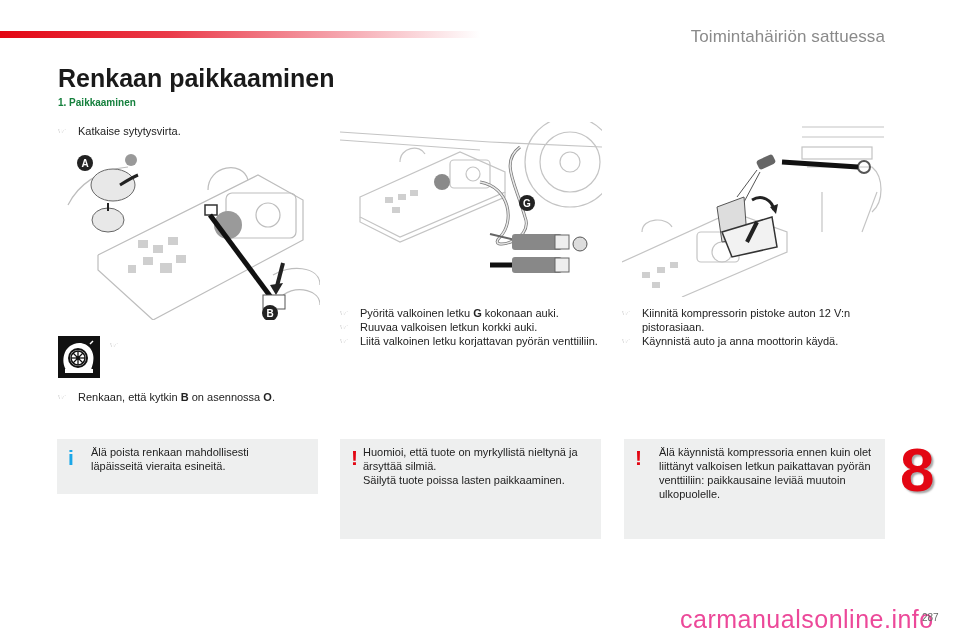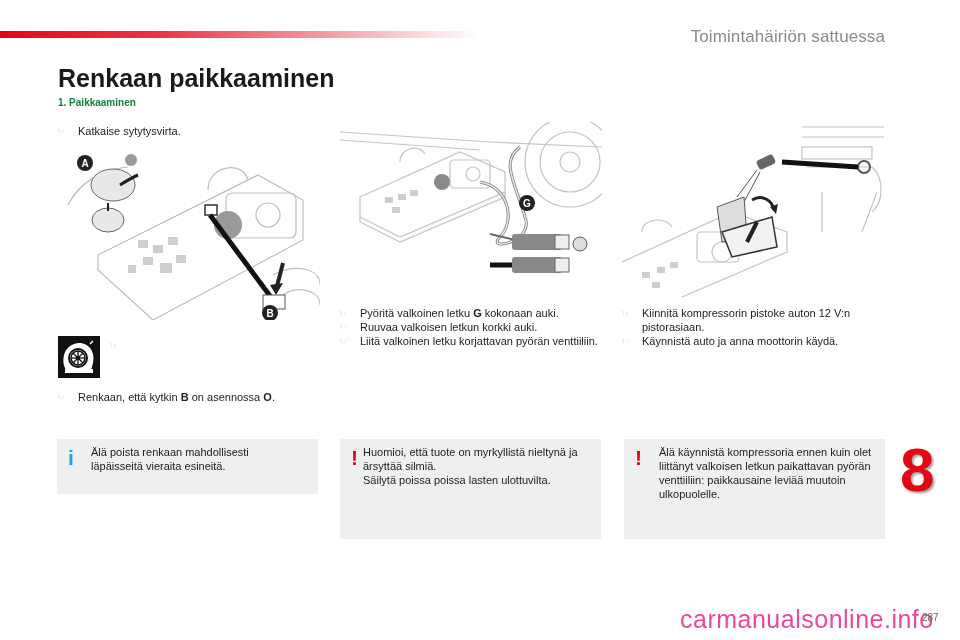--- a/index.html
+++ b/index.html
@@ -182,21 +182,21 @@
 </div>
 <div class="bullet" style="left:340px;top:334px;width:262px;">
   <span class="mark">☞</span>
   <span class="txt" style="width:210px;">Liitä valkoinen letku korjattavan pyörän venttiiliin.</span>
 </div>
 
 <div class="note" style="left:340px;top:439px;width:261px;height:100px;">
   <span class="ico warn">!</span>
   <div class="ntxt" style="left:23px;width:220px;">
     <div>Huomioi, että tuote on myrkyllistä nieltynä ja ärsyttää silmiä.</div>
-    <div>Säilytä poissa poissa lasten ulottuvilta.</div>
+    <div>Säilytä tuote poissa lasten paikkaaminen.</div>
   </div>
 </div>
 
 <div class="illus" style="left:622px;top:122px;width:262px;height:175px;">
   <svg viewBox="0 0 262 175">
     <g fill="none" stroke="#c4c4c4" stroke-width="1.2">
       <path d="M180 5 L262 5"></path>
         <path d="M180 15 L262 15"></path>
       <rect x="180" y="25" width="70" height="12"></rect>
       <path d="M185 45 L250 45 C262 55, 262 80, 250 90"></path>

